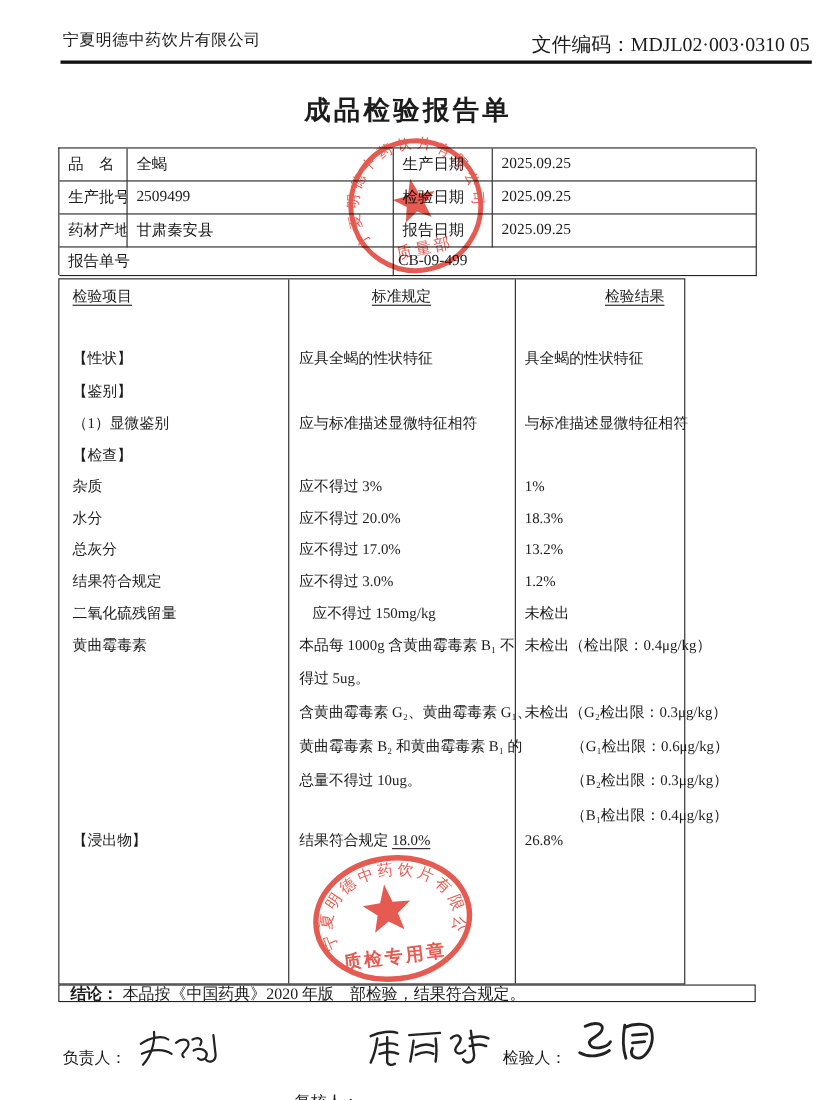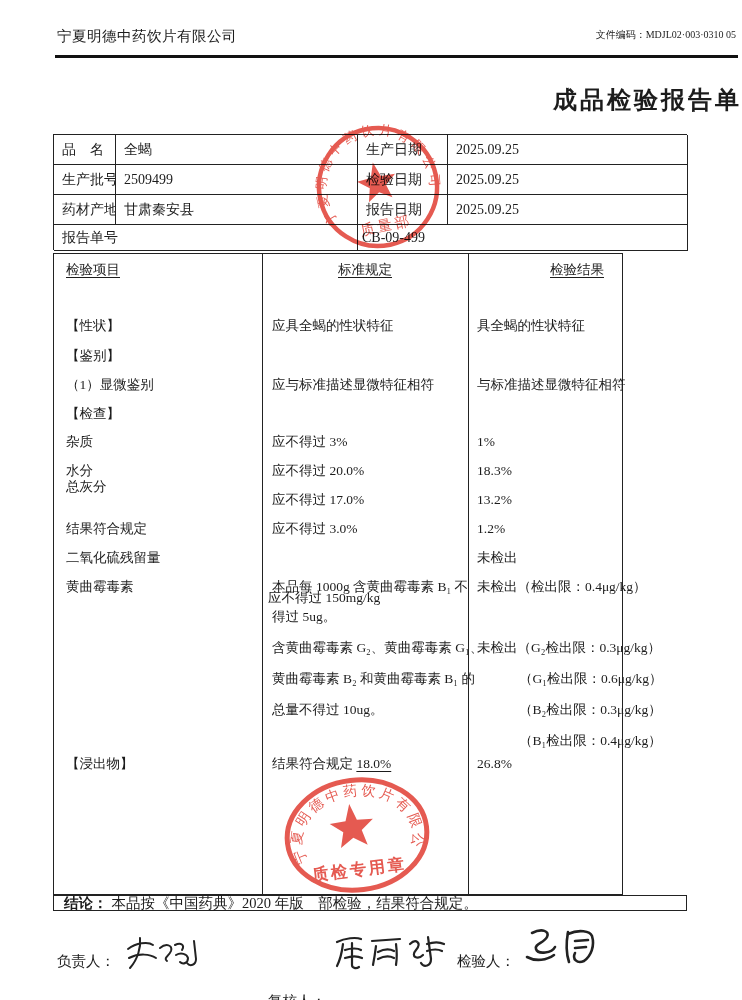--- a/index.html
+++ b/index.html
@@ -4,23 +4,23 @@
 <style>
   html,body{margin:0;padding:0;background:#888;}
   .page{
     position:relative;width:742px;height:1000px;background:#ffffff;
     font-family:"Liberation Serif","DejaVu Serif",serif;color:#1c1c1c;
     overflow:hidden;margin:0 auto;
   }
   .abs{position:absolute;white-space:nowrap;}
   
   .company{left:57px;top:27px;font-size:14.5px;letter-spacing:.5px;}
-  .doccode{right:6px;top:28px;font-size:10px;}
+  .doccode{right:6px;top:28px;font-size:18px;}
   .headrule{left:55px;top:55px;width:683px;height:2.5px;background:#111;}
-  .title{left:0;top:84px;width:742px;text-align:right;font-size:24px;font-weight:bold;letter-spacing:3px;}
+  .title{left:0;top:84px;width:742px;text-align:center;font-size:24px;font-weight:bold;letter-spacing:3px;}
   
   .info-table{
     left:53px;top:134px;width:634px;height:116px;
     display:grid;grid-template-columns:62px 242px 90px 240px;grid-template-rows:30px 30px 30px 26px;
     border-top:1.6px solid #222;border-left:1.6px solid #222;box-sizing:border-box;font-size:14px;
   }
   .info-table .cell{
     border-right:1.4px solid #222;border-bottom:1.4px solid #222;
     display:flex;align-items:center;padding-left:8px;box-sizing:border-box;overflow:hidden;white-space:nowrap;
   }
@@ -93,28 +93,28 @@
         <div class="tline" style="top: 122px; left: 12px;">（1）显微鉴别</div>
         <div class="tline" style="top: 122px; left: 218px;">应与标准描述显微特征相符</div>
         <div class="tline" style="top: 122px; left: 423px;">与标准描述显微特征相符</div>
         <div class="tline" style="top: 151px; left: 12px;">【检查】</div>
         <div class="tline" style="top: 179px; left: 12px;">杂质</div>
         <div class="tline" style="top: 179px; left: 218px;">应不得过 3%</div>
         <div class="tline" style="top: 179px; left: 423px;">1%</div>
         <div class="tline" style="top: 208px; left: 12px;">水分</div>
         <div class="tline" style="top: 208px; left: 218px;">应不得过 20.0%</div>
         <div class="tline" style="top: 208px; left: 423px;">18.3%</div>
-        <div class="tline" style="top: 224px; left: 12px; text-align: right;">总灰分</div>
+        <div class="tline" style="top: 237px; left: 12px; text-align: right;">总灰分</div>
         <div class="tline" style="top: 237px; left: 218px;">应不得过 17.0%</div>
         <div class="tline" style="top: 237px; left: 423px;">13.2%</div>
         <div class="tline" style="top: 266px; left: 12px;">结果符合规定</div>
         <div class="tline" style="top: 266px; left: 218px;">应不得过 3.0%</div>
         <div class="tline" style="top: 266px; left: 423px;">1.2%</div>
         <div class="tline" style="top: 295px; left: 12px;">二氧化硫残留量</div>
-        <div class="tline" style="top: 295px; left: 214px; margin-top: 40px;">应不得过 150mg/kg</div>
+        <div class="tline" style="top: 295px; left: 230px;">应不得过 150mg/kg</div>
         <div class="tline" style="top: 295px; left: 423px;">未检出</div>
         <div class="tline" style="top: 324px; left: 12px;">黄曲霉毒素</div>
         <div class="tline" style="top: 324px; left: 218px;">本品每 1000g 含黄曲霉毒素 B₁ 不</div>
         <div class="tline" style="top: 324px; left: 423px;">未检出（检出限：0.4μg/kg）</div>
         <div class="tline" style="top: 354px; left: 218px;">得过 5ug。</div>
         <div class="tline" style="top: 385px; left: 218px;">含黄曲霉毒素 G₂、黄曲霉毒素 G₁、</div>
         <div class="tline" style="top: 385px; left: 423px;">未检出（G₂检出限：0.3μg/kg）</div>
         <div class="tline" style="top: 416px; left: 218px;">黄曲霉毒素 B₂ 和黄曲霉毒素 B₁ 的</div>
         <div class="tline" style="top: 416px; left: 465px;">（G₁检出限：0.6μg/kg）</div>
         <div class="tline" style="top: 447px; left: 218px; text-align: center;">总量不得过 10ug。</div>

